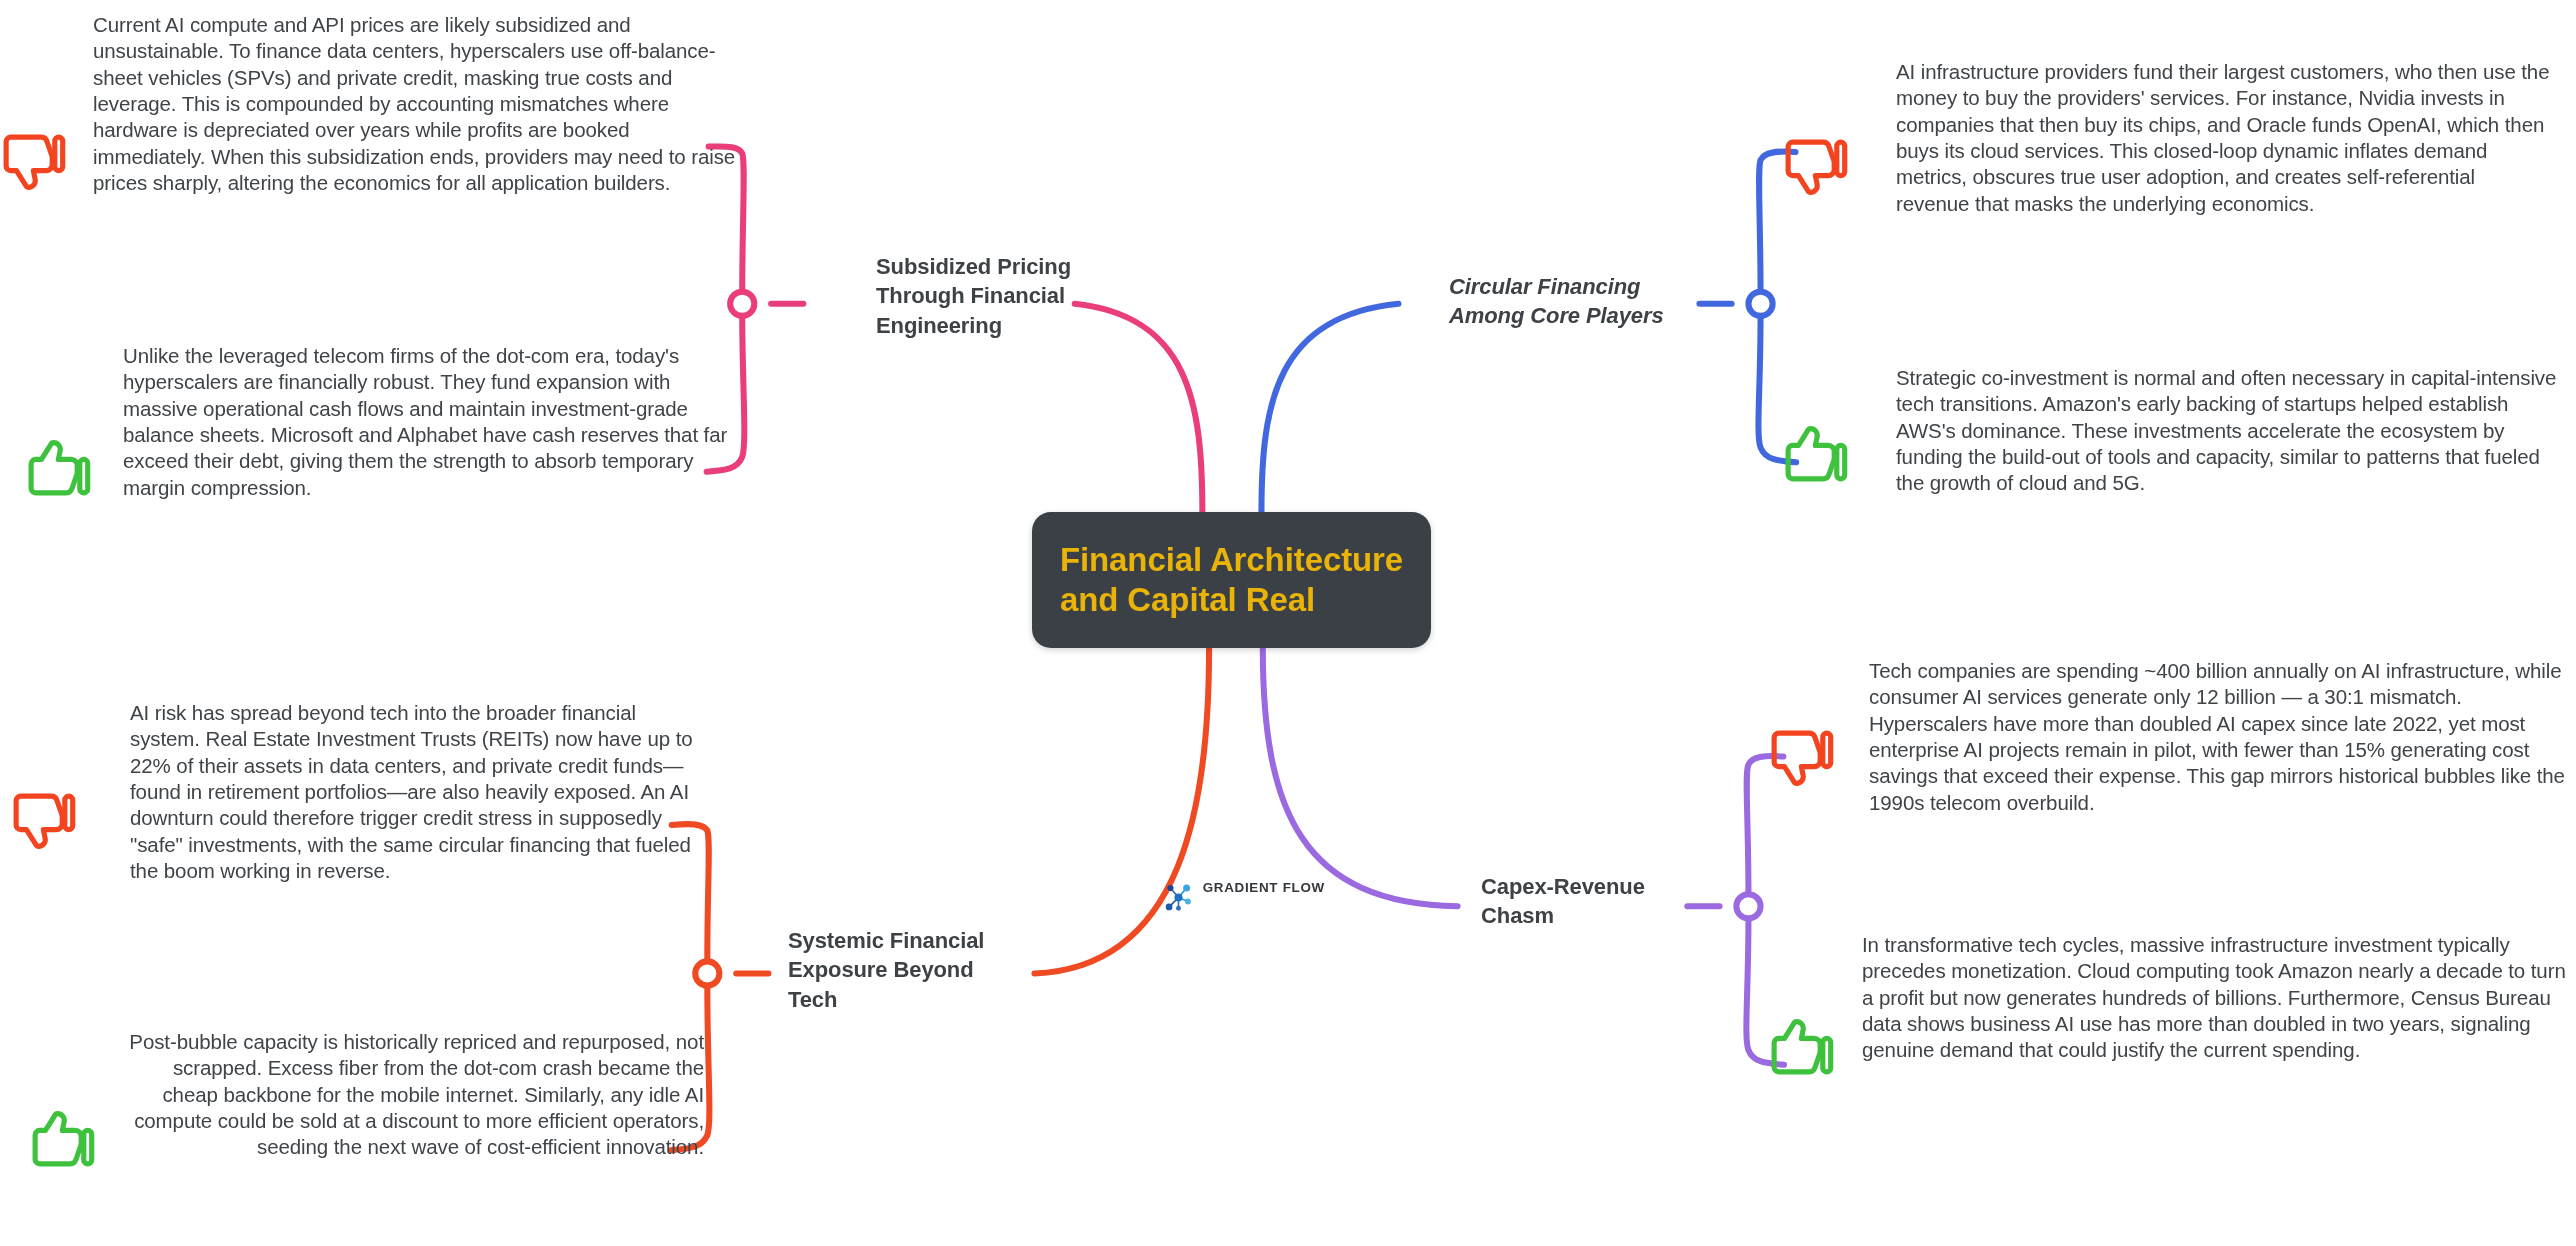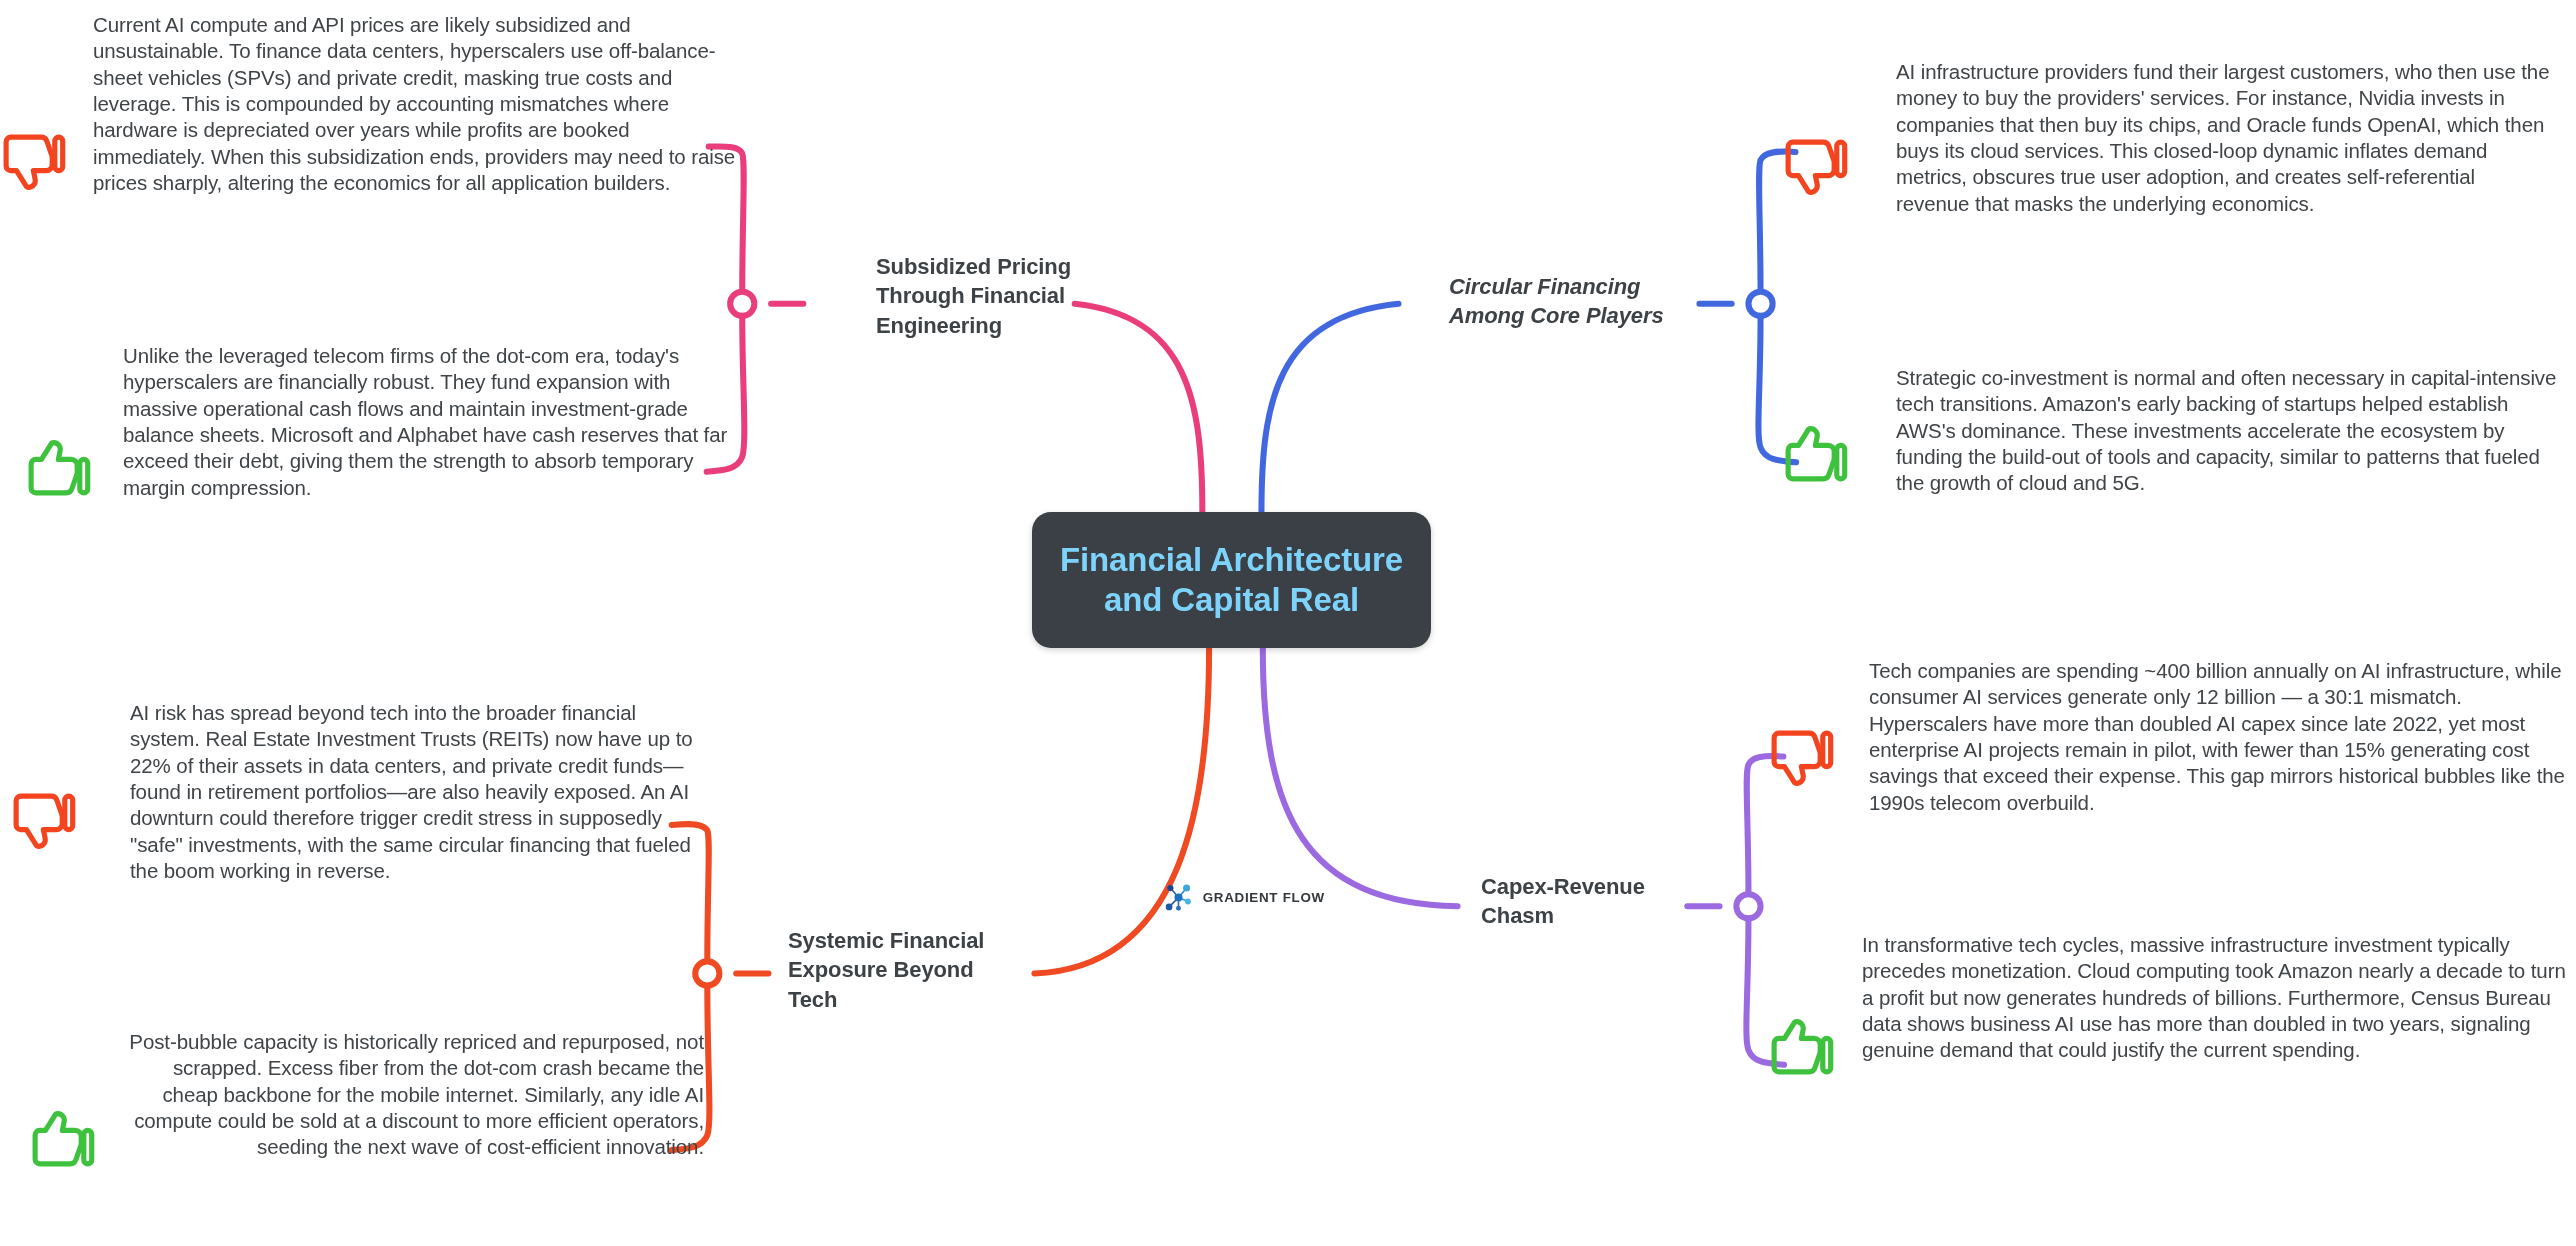--- a/index.html
+++ b/index.html
@@ -34,25 +34,25 @@
     width: 399px;
     height: 136px;
     background: #3a4045;
     border-radius: 19px;
     display: flex;
     align-items: center;
     justify-content: center;
     box-shadow: 0 2px 6.7px rgba(0,0,0,0.18);
   }
   .root-node .root-text {
-    color: #7dd3fc;
+    color: #eab308;
     font-size: 33px;
     font-weight: bold;
     line-height: 1.22;
-    text-align: center;
+    text-align: left;
     letter-spacing: -0.1px;
   }
 
   
   .branch-label {
     position: absolute;
     color: #3d4246;
     font-size: 22px;
     font-weight: bold;
     line-height: 1.33;
@@ -94,21 +94,20 @@
   .th-f { left: 1779px; top: 415px; }
   .th-g { left: 1765px; top: 724px; }
   .th-h { left: 1765px; top: 1008px; }
 
   
   .logo {
     position: absolute;
     left: 1161px;
     top: 880px;
     display: flex;
-    align-items: center;
     gap: 6.7px;
   }
   .logo-mark { width: 35px; height: 35px; display: block; }
   .logo-text {
     font-size: 13.4px;
     font-weight: bold;
     letter-spacing: 0.7px;
     color: #33383d;
   }
 </style>

